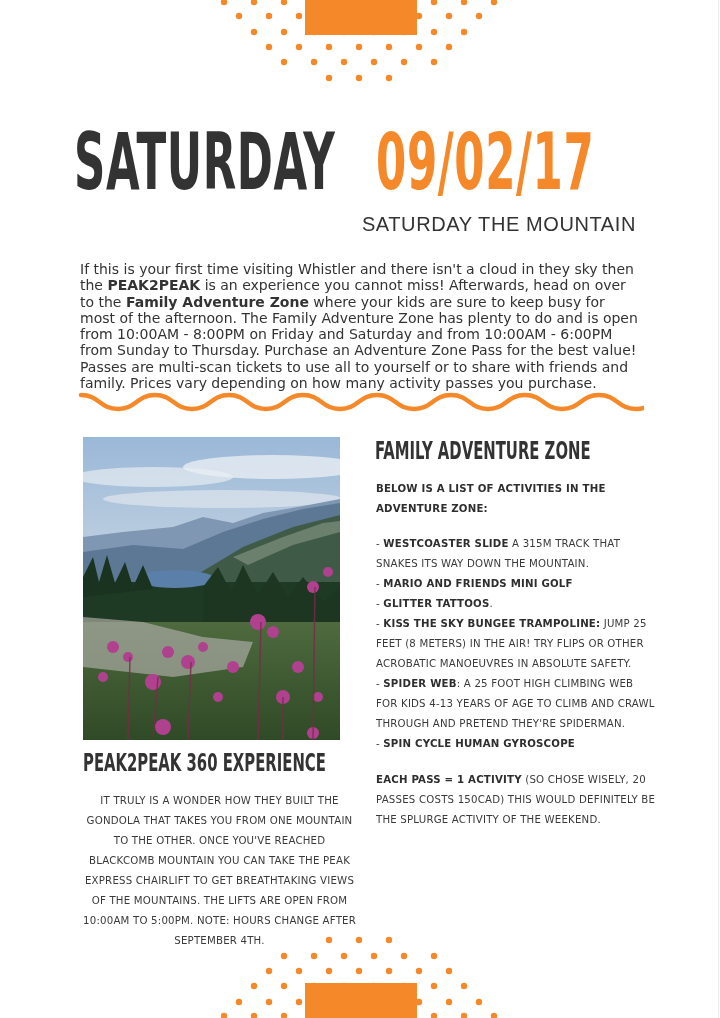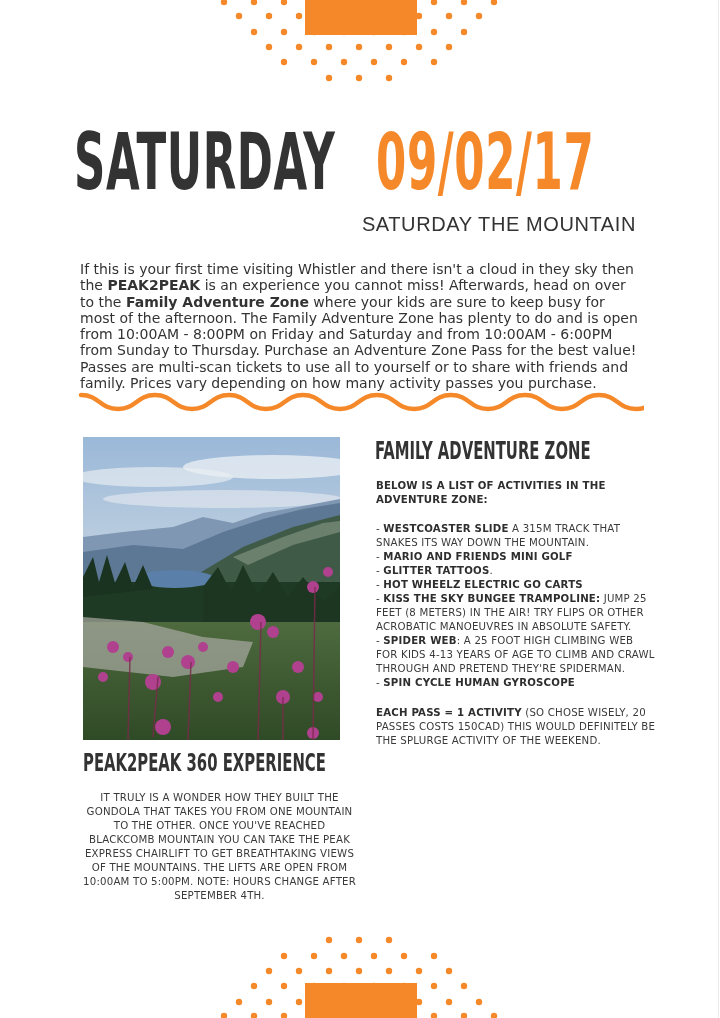--- a/index.html
+++ b/index.html
@@ -19,21 +19,21 @@
   .subtitle { position: absolute; right: 84px; top: 213px; font-family: "Liberation Sans", sans-serif;
     font-size: 20px; color: #333333; letter-spacing: 0.6px; }
   .intro { position: absolute; left: 80px; top: 261px; width: 564px; font-family: "DejaVu Sans", sans-serif;
     font-size: 14px; line-height: 16.3px; color: #333333; }
   .intro b { font-weight: bold; }
   .wave { position: absolute; left: 78px; top: 388px; }
   .photo { position: absolute; left: 83px; top: 437px; width: 257px; height: 303px; overflow: hidden; }
   .photo svg { display: block; }
   .h2 { position: absolute; font-family: "DejaVu Sans Condensed", "DejaVu Sans", sans-serif; font-weight: bold;
     color: #333333; white-space: nowrap; transform: scaleX(0.66); transform-origin: left top; font-size: 25px; line-height: 30px; }
-  .col-text { position: absolute; font-family: "DejaVu Sans", sans-serif; font-size: 10.2px; line-height: 14px;
+  .col-text { position: absolute; font-family: "DejaVu Sans", sans-serif; font-size: 10.2px; line-height: 20px;
     color: #3a3a3a; text-transform: uppercase; letter-spacing: 0.2px; }
   .col-text b { font-weight: bold; color: #2e2e2e; }
   .left-text { left: 82px; top: 791px; width: 275px; text-align: center; }
   .right-text { left: 376px; top: 479px; width: 280px; }
   .gap { height: 15.4px; }
 </style>
 </head>
 <body>
 
 <div class="page-edge"></div>
@@ -165,21 +165,20 @@
 <p class="col-text left-text">It truly is a wonder how they built the gondola that takes you from one mountain to the other. Once you've reached Blackcomb Mountain you can take the Peak Express chairlift to get breathtaking views of the mountains. The lifts are open from 10:00AM to 5:00PM. Note: hours change after September 4th.</p>
 
 <div class="h2" style="left:375px;top:436px;">FAMILY ADVENTURE ZONE</div>
 <div class="col-text right-text">
   <p><b>BELOW IS A LIST OF ACTIVITIES IN THE ADVENTURE ZONE:</b></p>
   <div class="gap"></div>
   <div id="activityList">
       <p><span>- </span><b>Westcoaster Slide</b><span> A 315M track that snakes its way down the mountain.</span></p>
       <p><span>- </span><b>Mario and Friends Mini Golf</b><span></span></p>
       <p><span>- </span><b>Glitter Tattoos</b><span>.</span></p>
-      <p><span>- </span><b>Hot Wheelz Electric Go Carts</b><span></span></p>
       <p><span>- </span><b>Kiss the Sky Bungee Trampoline:</b><span>  Jump 25 feet (8 meters) in the air! Try flips or other acrobatic manoeuvres in absolute safety.</span></p>
       <p><span>- </span><b>Spider Web</b><span>: A 25 foot high climbing web for kids 4-13 years of age to climb and crawl through and pretend they're Spiderman.</span></p>
       <p><span>- </span><b>Spin Cycle Human Gyroscope</b><span></span></p>
     </div>
   <div class="gap"></div>
   <p><b>Each pass = 1 activity</b><span> (so chose wisely, 20 passes costs 150CAD) this would definitely be the splurge activity of the weekend.</span></p>
 </div>
 
 <div class="deco" style="top:928px;height:90px;">
   <svg width="720" height="90" id="bottomDots">

